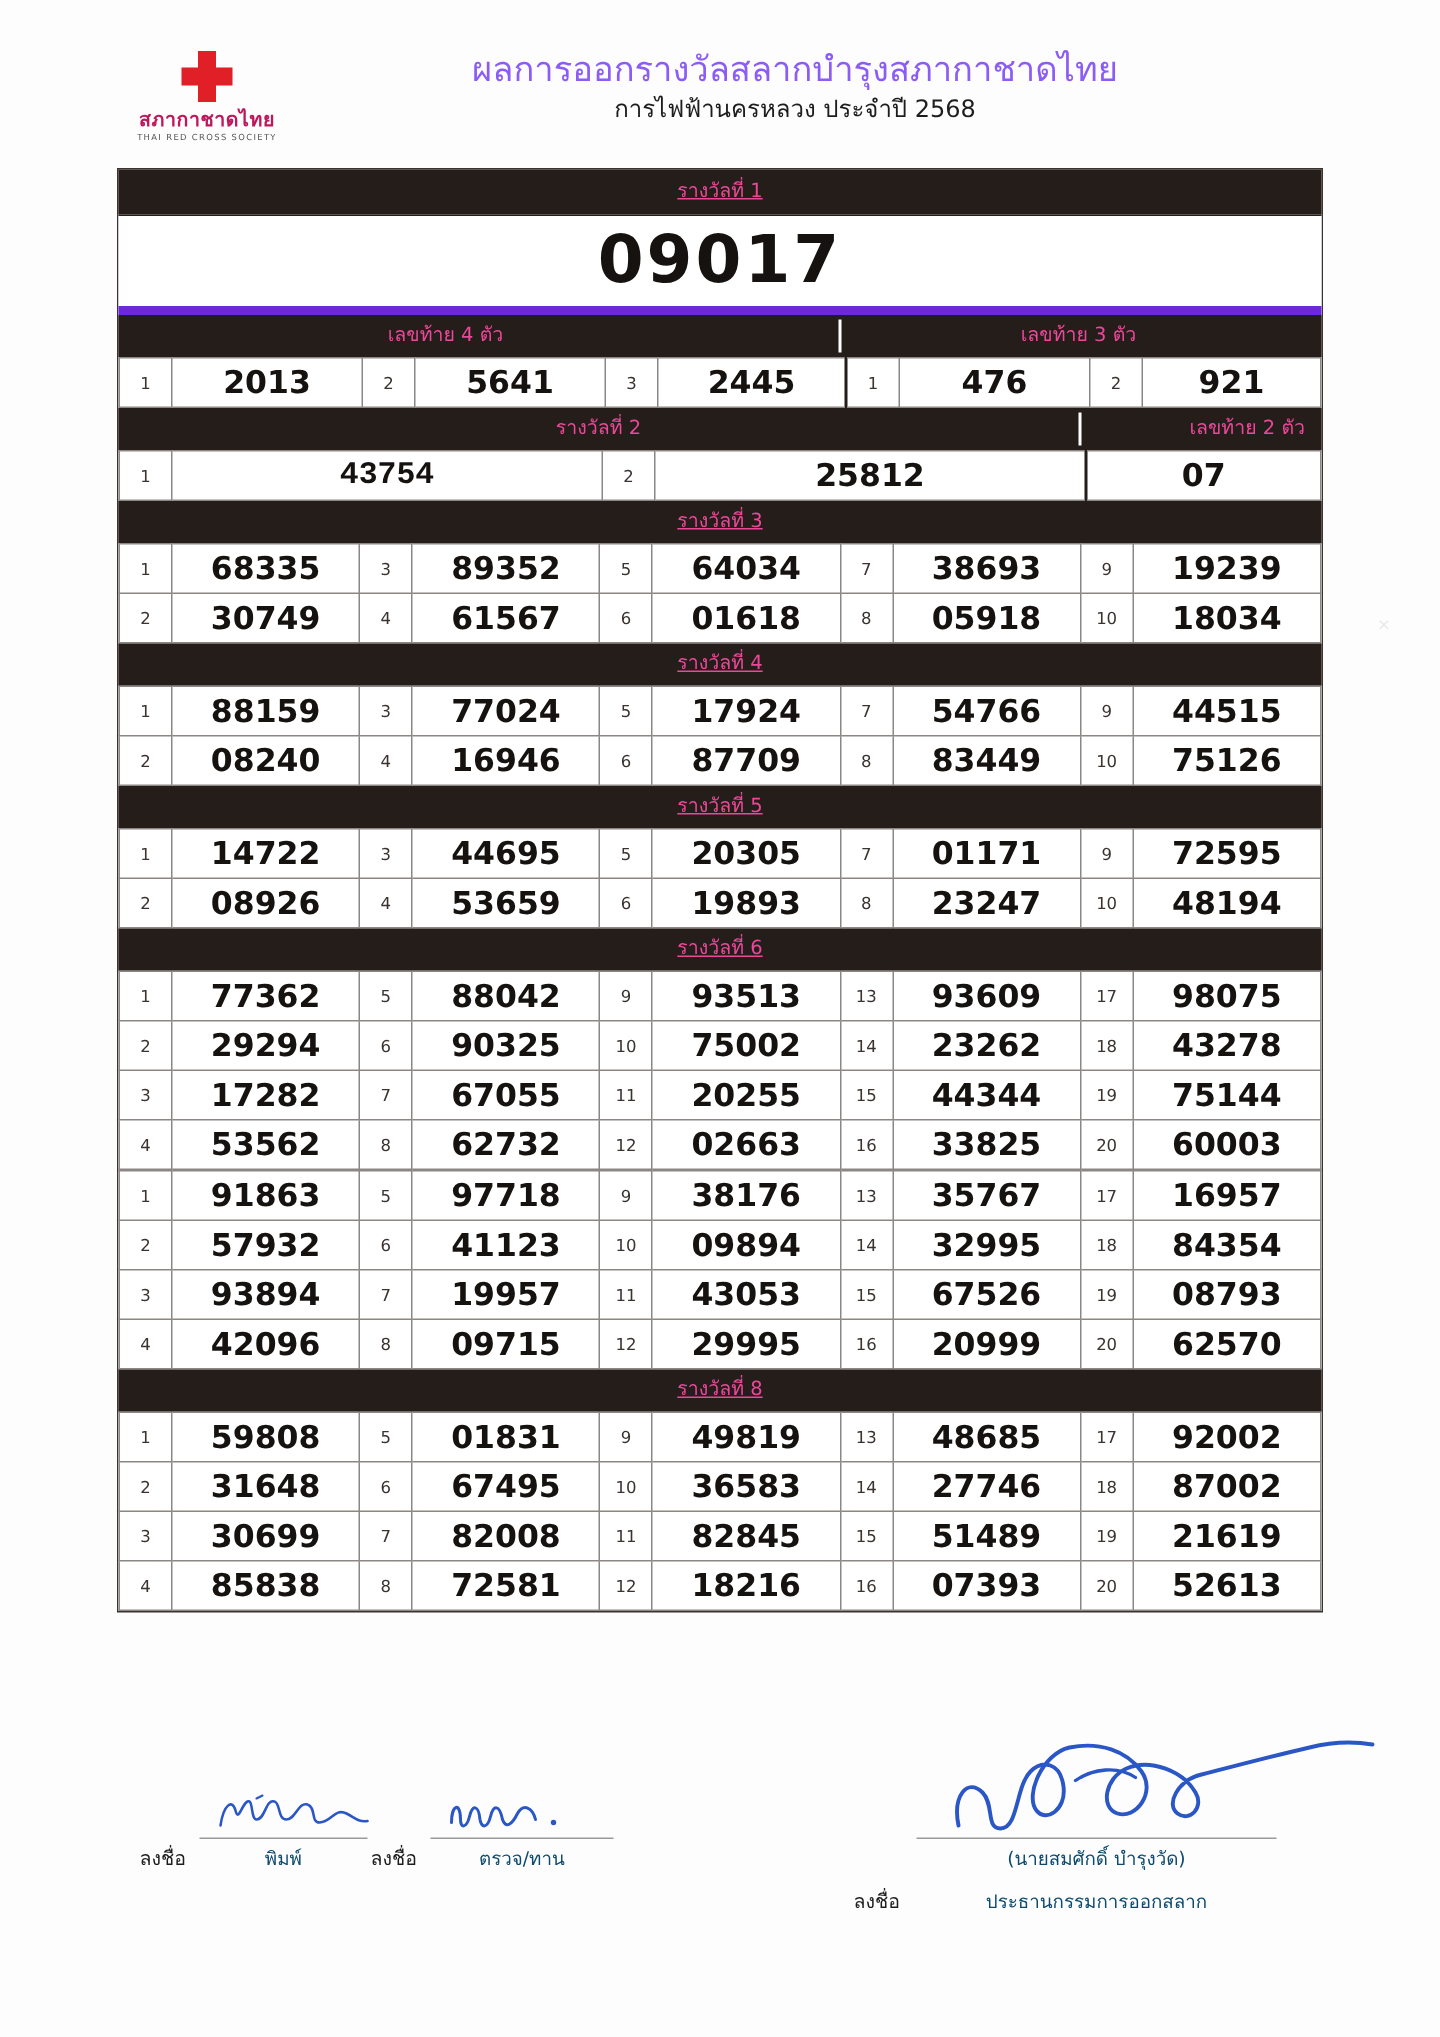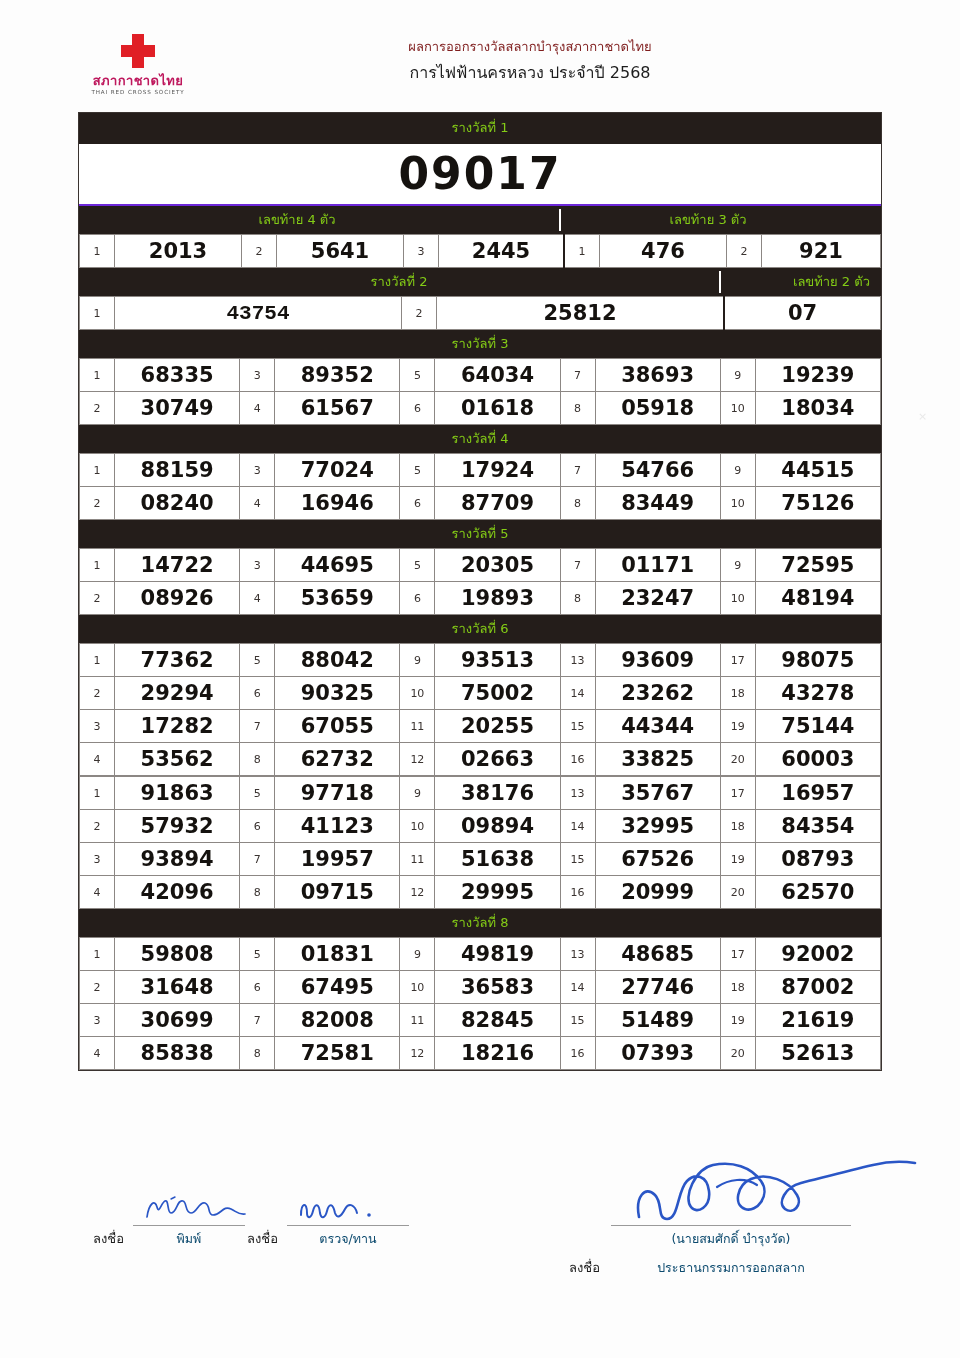--- a/index.html
+++ b/index.html
@@ -63,22 +63,22 @@
     color: #555;
     margin-top: 1px;
   }
   .title-block {
     position: absolute;
     left: 210px; top: 8px;
     width: 640px;
     text-align: center;
   }
   .title-1 {
-    font-size: 13px;
-    color: #7f1d1d;
+    font-size: 23px;
+    color: #8b5cf6;
     line-height: 26px;
     white-space: nowrap;
   }
   .title-2 {
     font-size: 16px;
     color: #1d1d1d;
     line-height: 26px;
     white-space: nowrap;
   }
 
@@ -86,26 +86,27 @@
   .sheet {
     position: absolute;
     left: 78px;
     top: 112px;
     width: 804px;
     border: 1px solid #3a3330;
     box-sizing: border-box;
   }
   .band {
     background: #241d1a;
-    color: #84cc16;
+    color: #ec4899;
     text-align: center;
     font-size: 13px;
     line-height: 28px;
     height: 28px;
     position: relative;
+    text-decoration: underline;
   }
   .band.tall { height: 30px; line-height: 30px; }
   .band .seg-label {
     position: absolute;
     top: 0;
     line-height: inherit;
     text-align: center;
   }
   .band .divider {
     position: absolute;
@@ -117,21 +118,21 @@
   .jackpot {
     background: #ffffff;
     text-align: center;
     height: 60px;
     line-height: 60px;
     font-size: 44px;
     font-weight: bold;
     letter-spacing: 2px;
     color: #15120f;
     border-top: 1px solid #241d1a;
-    border-bottom: 2px solid #6d28d9;
+    border-bottom: 6px solid #6d28d9;
   }
   table.grid {
     width: 100%;
     border-collapse: collapse;
     table-layout: fixed;
     background: #ffffff;
   }
   table.grid td {
     border: 1px solid #8c8784;
     height: 32px;
@@ -201,21 +202,21 @@
   </div>
 
   <div class="sheet">
 
     <div class="band tall">รางวัลที่ 1</div>
     <div class="jackpot">09017</div>
 
     <div class="band">
       <span class="seg-label" style="left:0; width:436px;">เลขท้าย 4 ตัว</span>
       <span class="divider" style="left:480px;"></span>
-      <span class="seg-label" style="left:469px; width:320px;">เลขท้าย 3 ตัว</span>
+      <span class="seg-label" style="left:480px; width:320px;">เลขท้าย 3 ตัว</span>
     </div>
 
     <table class="grid">
       <tbody>
           <tr>
         <td class="idx">1</td>
         <td class="val" style="width:126px;">2013</td>
         <td class="idx">2</td>
         <td class="val" style="width:126px;">5641</td>
         <td class="idx">3</td>
@@ -415,21 +416,21 @@
         <td class="val">32995</td>
         <td class="idx">18</td>
         <td class="val">84354</td>
       </tr>
       <tr>
         <td class="idx">3</td>
         <td class="val">93894</td>
         <td class="idx">7</td>
         <td class="val">19957</td>
         <td class="idx">11</td>
-        <td class="val">51638</td>
+        <td class="val">43053</td>
         <td class="idx">15</td>
         <td class="val">67526</td>
         <td class="idx">19</td>
         <td class="val">08793</td>
       </tr>
       <tr>
         <td class="idx">4</td>
         <td class="val">42096</td>
         <td class="idx">8</td>
         <td class="val">09715</td>

